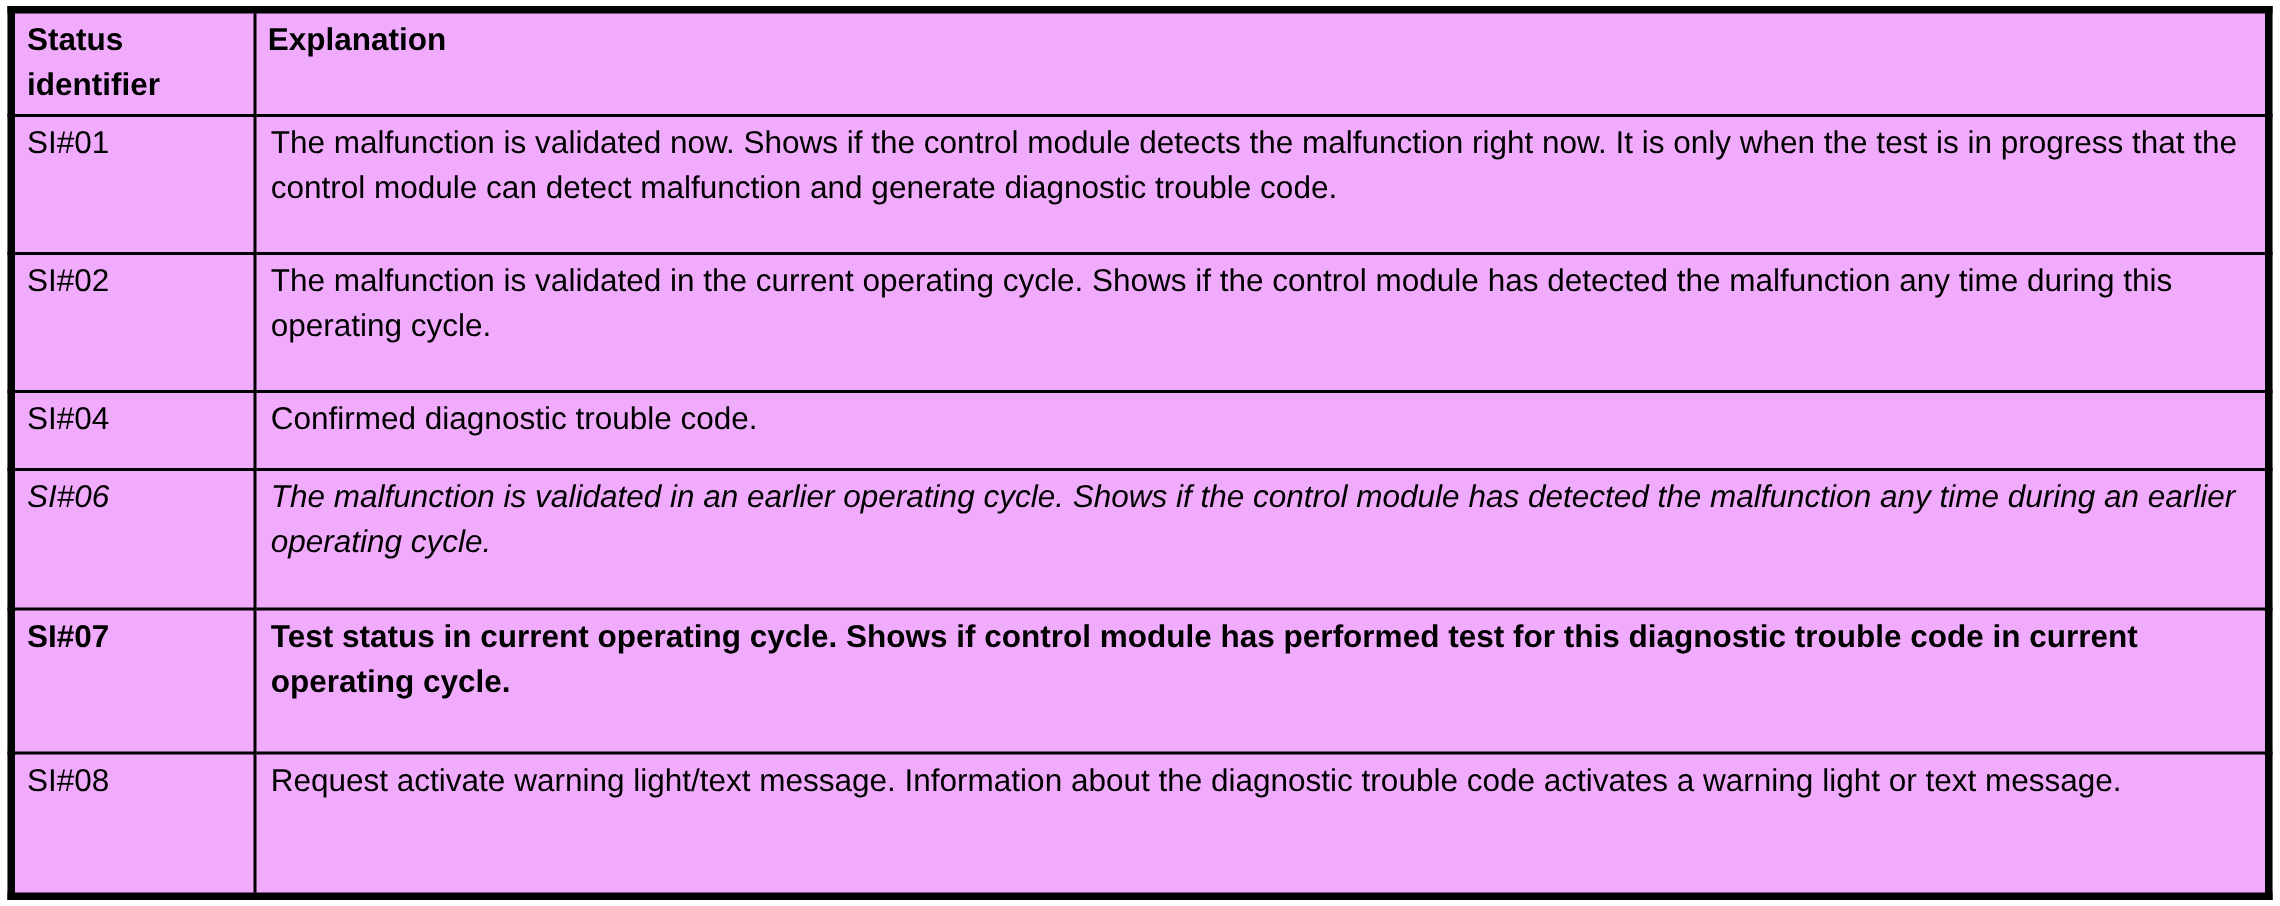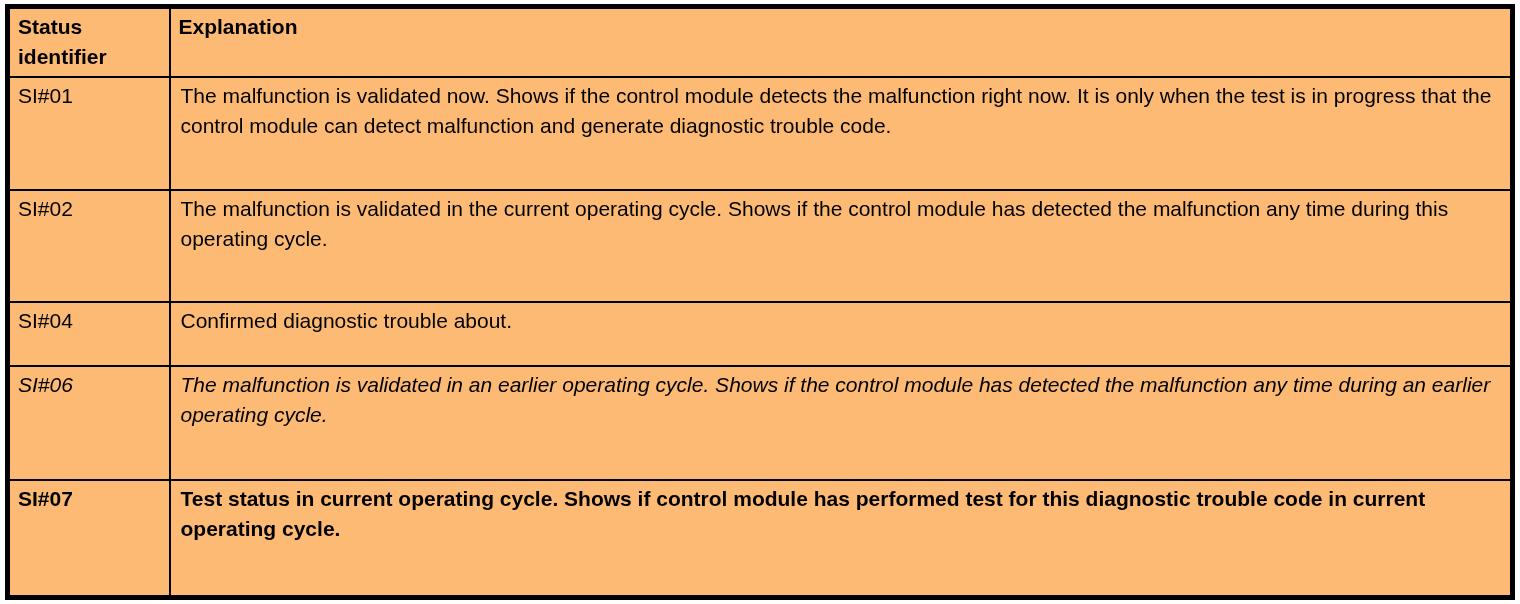--- a/index.html
+++ b/index.html
@@ -14,21 +14,21 @@
     height: 604px;
     box-sizing: border-box;
     background: #ffffff;
     padding: 4px 5px;
   }
   table.si-table {
     width: 100%;
     height: 596px;
     border-collapse: collapse;
     table-layout: fixed;
-    background: #fdba74;
+    background: #f0abfc;
   }
   table.si-table, table.si-table * {
     box-sizing: border-box;
   }
   .si-table {
     border: 5px solid #000000;
   }
   .si-table th,
   .si-table td {
     border: 2px solid #000000;
@@ -73,25 +73,29 @@
       <tr class="r-si01">
         <td class="id-cell">SI#01</td>
         <td class="explanation-cell">The malfunction is validated now. Shows if the control module detects the malfunction right now. It is only when the test is in progress that the control module can detect malfunction and generate diagnostic trouble code.</td>
       </tr>
       <tr class="r-si02">
         <td class="id-cell">SI#02</td>
         <td class="explanation-cell">The malfunction is validated in the current operating cycle. Shows if the control module has detected the malfunction any time during this operating cycle.</td>
       </tr>
       <tr class="r-si04">
         <td class="id-cell">SI#04</td>
-        <td class="explanation-cell">Confirmed diagnostic trouble about.</td>
+        <td class="explanation-cell">Confirmed diagnostic trouble code.</td>
       </tr>
       <tr class="r-si06">
         <td class="id-cell">SI#06</td>
         <td class="explanation-cell">The malfunction is validated in an earlier operating cycle. Shows if the control module has detected the malfunction any time during an earlier operating cycle.</td>
       </tr>
       <tr class="r-si07">
         <td class="id-cell">SI#07</td>
         <td class="explanation-cell">Test status in current operating cycle. Shows if control module has performed test for this diagnostic trouble code in current operating cycle.</td>
       </tr>
+      <tr class="r-si08">
+        <td class="id-cell">SI#08</td>
+        <td class="explanation-cell">Request activate warning light/text message. Information about the diagnostic trouble code activates a warning light or text message.</td>
+      </tr>
     </tbody>
   </table>
 </div>
 
 </body></html>

